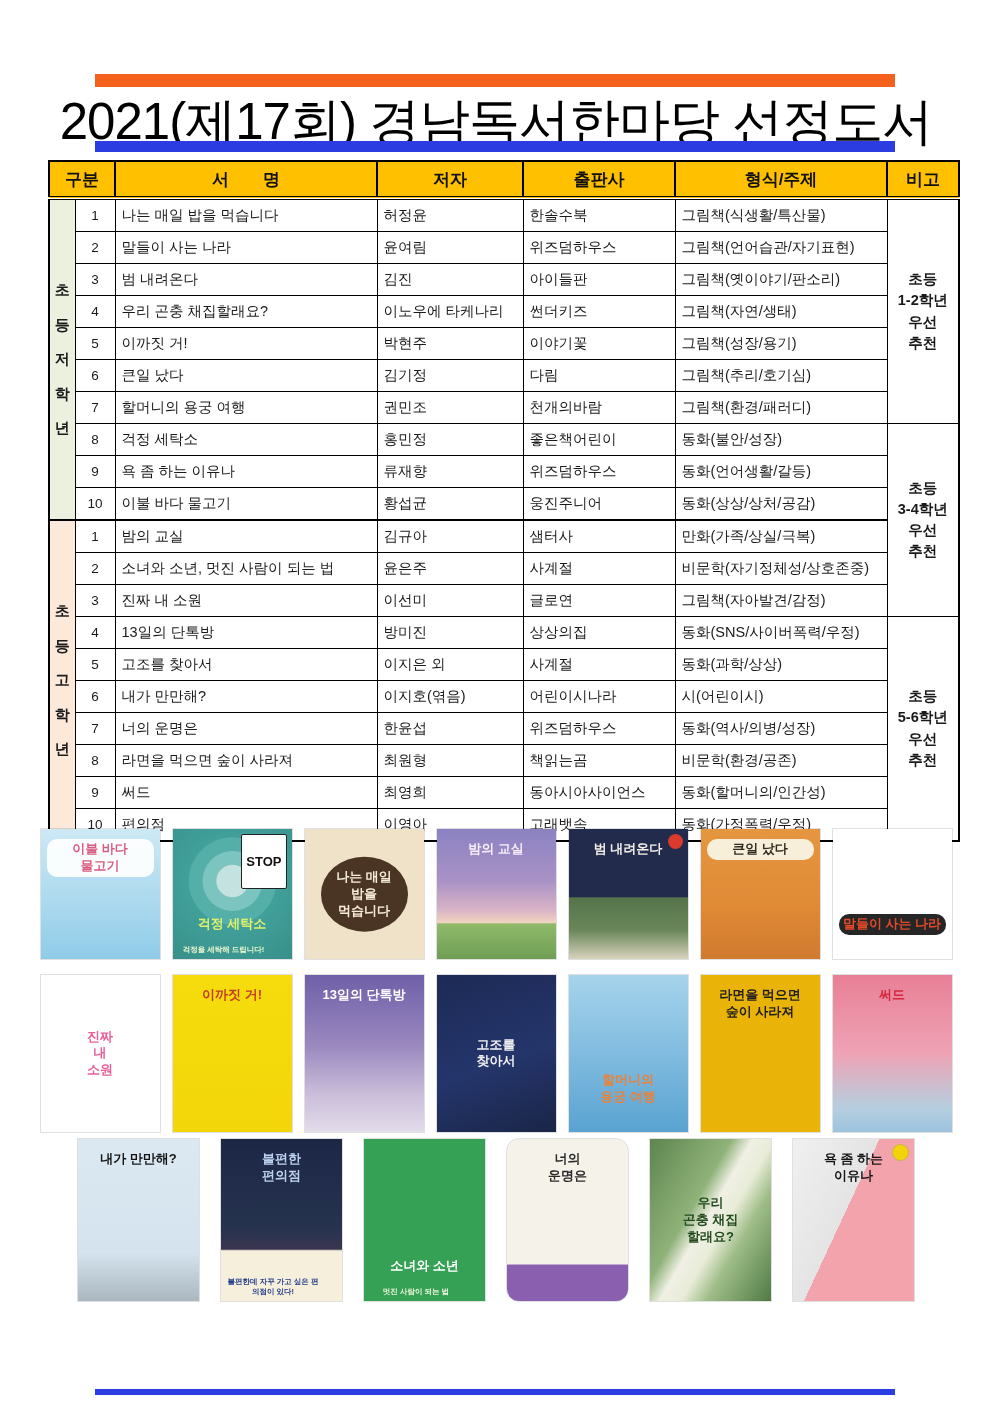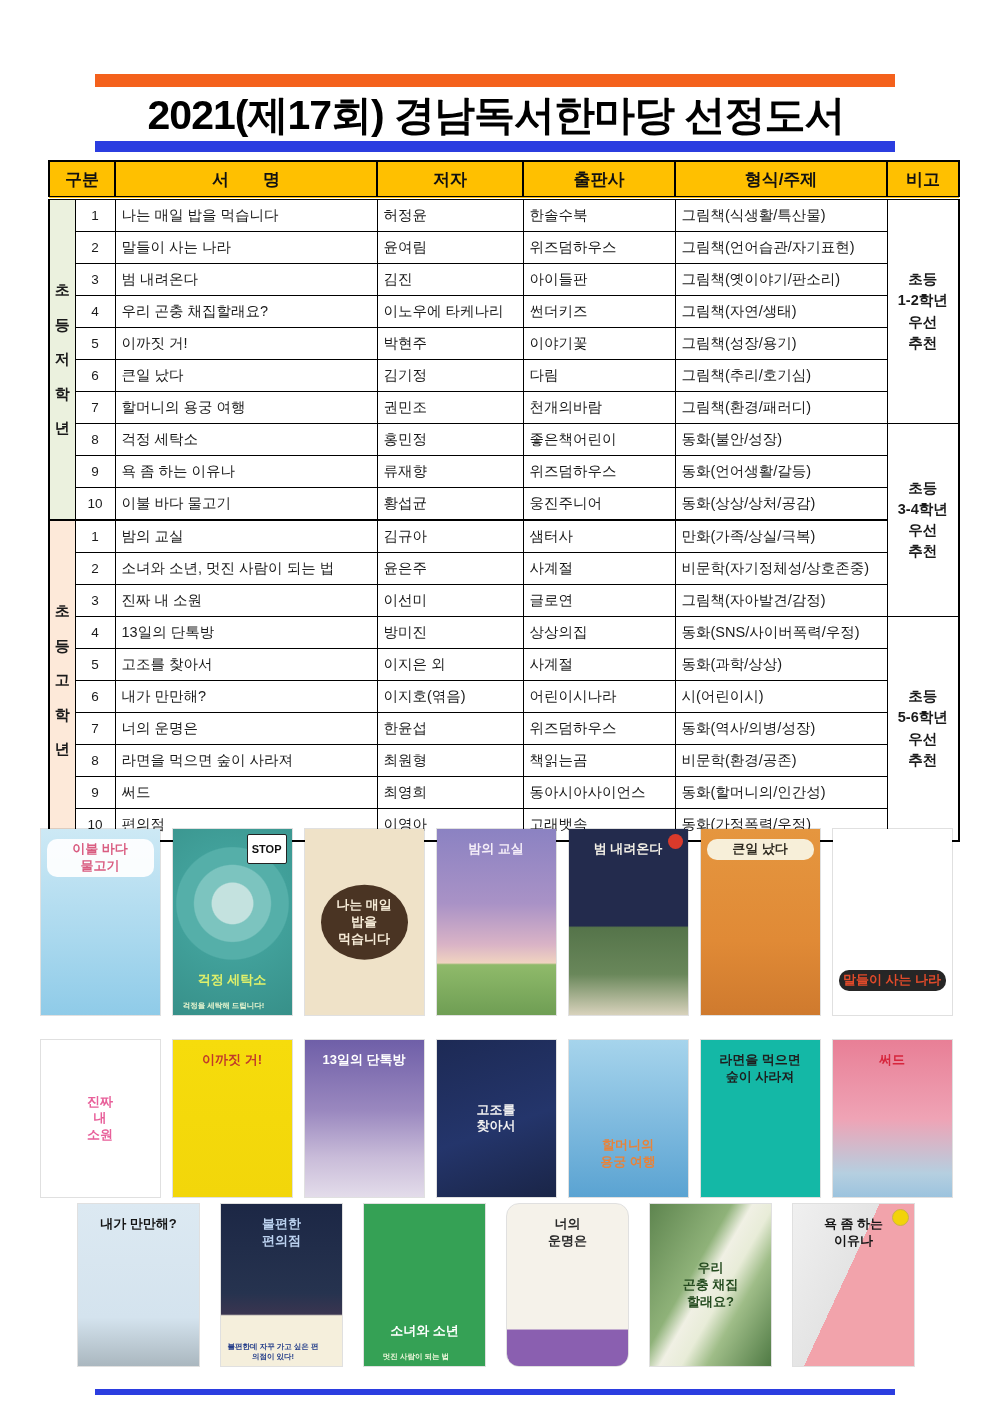--- a/index.html
+++ b/index.html
@@ -2,57 +2,57 @@
 <html><head>
 <meta charset="utf-8">
 <style>
   html,body{margin:0;padding:0;background:#fff;}
   .page{position:relative;width:992px;height:1403px;background:#fff;overflow:hidden;
         font-family:"Liberation Sans","DejaVu Sans",sans-serif;color:#111;}
 
   
   .top-bar{position:absolute;left:95px;top:74px;width:800px;height:13px;}
   .page-title{position:absolute;left:0;top:88px;width:992px;text-align:center;
-              font-size:41px;font-weight:bold;color:#000;letter-spacing:-1px;}
+              font-size:51px;font-weight:normal;color:#000;letter-spacing:-1px;}
   .title-underline{position:absolute;left:95px;top:141px;width:800px;height:11px;}
   .bottom-bar{position:absolute;left:95px;top:1389px;width:800px;height:6px;}
 
   
   table.books{position:absolute;left:48px;top:160px;width:910px;border-collapse:collapse;
               table-layout:fixed;border:2px solid #000;}
   .books th{background:#ffc000;border:2px solid #000;border-bottom:4px double #000;
             font-size:17px;font-weight:bold;height:34px;padding:0;color:#111;}
   .books td{border:1px solid #000;height:29px;font-size:14.5px;color:#1a1a1a;
             padding:1px 6px;overflow:hidden;white-space:nowrap;text-align:left;}
   .books td.num{text-align:center;padding:1px 1px;font-size:13.5px;}
   .books td.gcell{font-weight:bold;text-align:center;white-space:pre-line;line-height:2.3;
                   padding:0;font-size:15px;}
   .books td.note{font-weight:bold;text-align:center;white-space:pre-line;line-height:1.45;
                  font-size:14.5px;padding:0 2px;}
   .books tr.gsep td{border-top:2px solid #000;}
 
   
   .covers{position:absolute;left:0;top:829px;width:992px;}
   .cover-row{display:flex;justify-content:center;align-items:stretch;gap:13px;}
-  .cover-row.r1{height:186px;margin-bottom:25px;}
+  .cover-row.r1{height:130px;margin-bottom:16px;}
   .cover-row.r2{height:157px;margin-bottom:7px;}
   .cover-row.r3{height:162px;gap:22px;}
   .cover{position:relative;width:119px;flex:0 0 auto;overflow:hidden;
          outline:1px solid rgba(0,0,0,0.12);}
   .cover-row.r3 .cover{width:121px;}
   .cover-title{position:absolute;top:10px;left:6px;right:6px;text-align:center;
                font-weight:bold;font-size:13px;line-height:1.3;white-space:pre-line;
                border-radius:10px;padding:2px;}
   .v-center .cover-title{top:50%;transform:translateY(-50%);}
   .v-bottom .cover-title{top:auto;bottom:24px;}
   .cover-title.round{border-radius:50%;padding:12px 2px;left:16px;right:16px;}
   .cover-sub{position:absolute;bottom:5px;left:3px;right:20px;text-align:center;
              font-size:7.5px;font-weight:bold;line-height:1.25;white-space:pre-line;}
   .badge{position:absolute;top:5px;right:5px;z-index:2;display:block;}
-  .badge.stop{background:#fff;color:#111;font-size:11px;font-weight:bold;padding:8px 4px;
+  .badge.stop{background:#fff;color:#111;font-size:13px;font-weight:bold;padding:19px 4px;
               border:1px solid #222;border-radius:2px;}
   .badge.sun{width:15px;height:15px;border-radius:50%;background:#d93a2b;}
   .badge.dot{width:15px;height:15px;border-radius:50%;background:#f2d30a;border:1px solid #c9b24a;}
 </style>
 </head>
 <body>
 
 <div class="page">
 
   <div class="top-bar" style="background: rgb(244, 97, 28);"></div>
@@ -290,21 +290,21 @@
         <div class="cover-title" style="color: rgb(255, 255, 255);">13일의 단톡방</div>
       </div>
       <div class="cover v-center" style="background: linear-gradient(160deg, rgb(29, 42, 85) 0%, rgb(36, 53, 107) 55%, rgb(26, 37, 71) 100%);">
         <div class="cover-title" style="color: rgb(240, 240, 240);">고조를
 찾아서</div>
       </div>
       <div class="cover v-bottom" style="background: linear-gradient(rgb(166, 212, 236) 0%, rgb(125, 185, 222) 55%, rgb(90, 163, 210) 100%);">
         <div class="cover-title" style="color: rgb(232, 131, 58);">할머니의
 용궁 여행</div>
       </div>
-      <div class="cover v-top" style="background: #14b8a6;">
+      <div class="cover v-top" style="background: #eab308;">
         <div class="cover-title" style="color: rgb(30, 30, 30);">라면을 먹으면
 숲이 사라져</div>
       </div>
       <div class="cover v-top" style="background: linear-gradient(rgb(232, 127, 150) 0%, rgb(239, 163, 181) 50%, rgb(181, 207, 224) 85%, rgb(156, 195, 222) 100%);">
         <div class="cover-title" style="color: rgb(215, 38, 61);">써드</div>
       </div>
     </div>
 
     <div class="cover-row r3">
       <div class="cover v-top" style="background: linear-gradient(rgb(220, 233, 242) 0%, rgb(212, 227, 238) 70%, rgb(170, 183, 191) 100%);">

